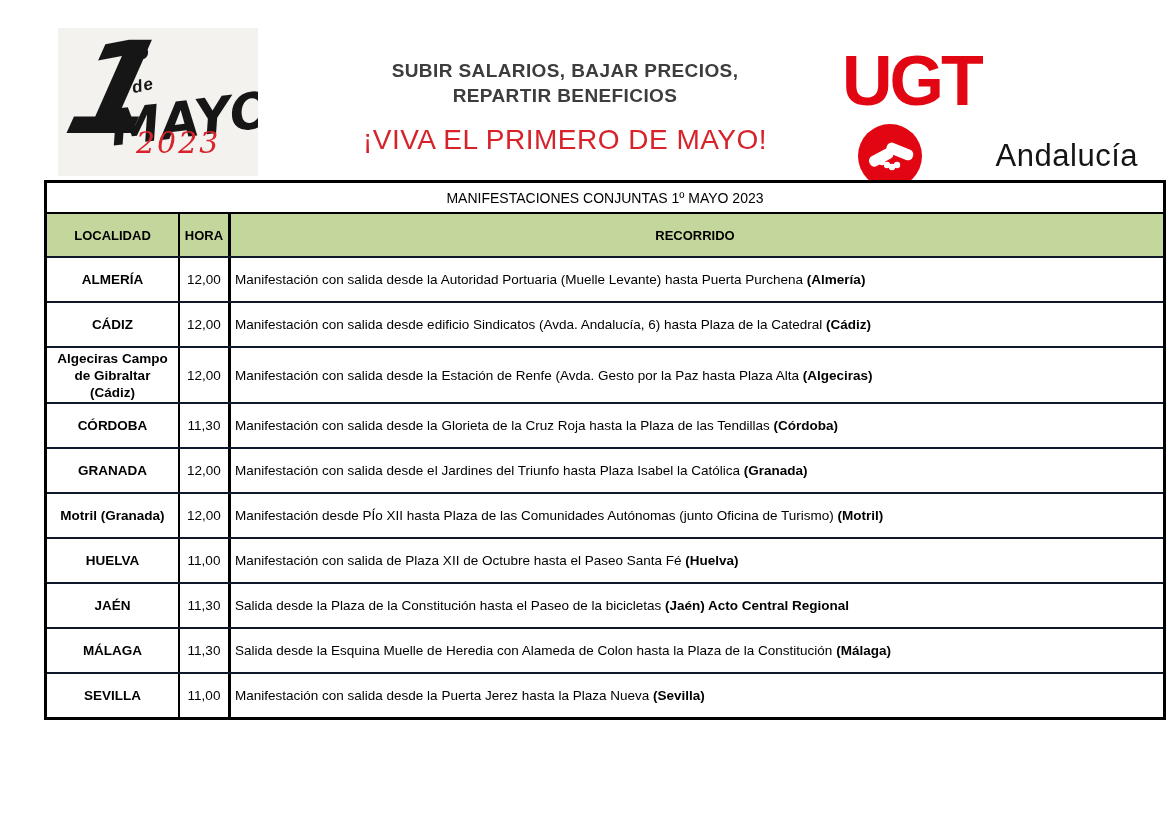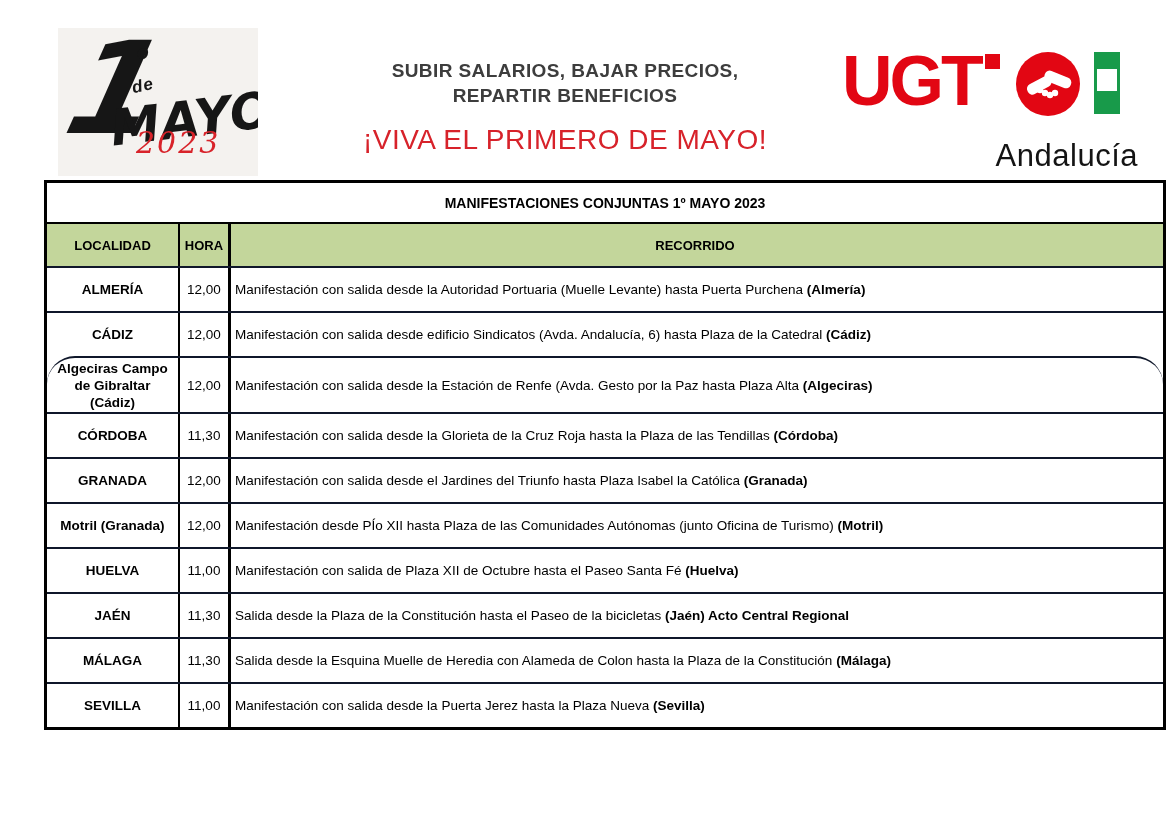--- a/index.html
+++ b/index.html
@@ -16,34 +16,34 @@
   .mayo-word { position:absolute; left:52px; top:62px; font-size:50px; font-weight:bold; font-style:italic; color:#161616; transform:rotate(-7deg); letter-spacing:1px; font-family:"DejaVu Sans", sans-serif; }
   .mayo-year { position:absolute; left:78px; top:97px; font-size:30px; font-style:italic; color:#d8232a; font-family:"DejaVu Serif", serif; letter-spacing:2px; }
 
   
   .slogans { position:absolute; left:320px; top:58px; width:490px; text-align:center; }
   .slogan-main { font-size:19px; line-height:25px; font-weight:bold; color:#3d3d3d; letter-spacing:0.4px; }
   .slogan-viva { margin-top:16px; font-size:28px; font-weight:normal; color:#d7222a; letter-spacing:0.5px; }
 
   
   .ugt { position:absolute; left:842px; top:52px; width:296px; }
-  .ugt-row { display:flex; align-items:flex-start; height:78px; }
+  .ugt-row { display:flex; align-items:flex-start; height:78px;flex-direction:column; }
   .ugt-word { font-size:70px; line-height:70px; font-weight:800; color:#e20613; letter-spacing:-3px; font-family:"Liberation Sans", sans-serif; position:relative; top:-6px; }
   .ugt-sq { width:15px; height:15px; background:#e20613; margin:2px 0 0 4px; }
   .ugt-circle { width:64px; height:64px; border-radius:50%; background:#e20613; margin-left:16px; position:relative; flex:0 0 auto; }
   .flag-bar { width:26px; height:62px; background:#189a4a; margin-left:14px; position:relative; }
   .flag-white { position:absolute; left:3px; top:17px; width:20px; height:22px; background:#ffffff; }
   .ugt-region { text-align:right; font-size:31px; color:#141414; margin-top:8px; letter-spacing:0.5px; }
 
   
   .doc-table { position:absolute; left:44px; top:180px; width:1122px; border:3px solid #000; background:#fff; }
-  .t-title { height:39px; display:flex; align-items:center; justify-content:center; font-size:14px; font-weight:bold; color:#000; }
+  .t-title { height:29px; display:flex; align-items:center; justify-content:center; font-size:14px; font-weight:normal; color:#000; }
   .t-head { display:flex; height:44px; background:#c3d69b; border-top:2px solid #000; font-weight:bold; font-size:13px; }
   .t-row { display:flex; height:45px; border-top:2px solid #0f172a; font-size:13.5px; }
-  .t-row.tall { height:56px;border-radius:28px; }
+  .t-row.tall { height:56px; }
   .c-loc { width:133px; flex:0 0 133px; display:flex; align-items:center; justify-content:center; text-align:center; border-right:2px solid #000; font-weight:bold; padding:1px 9px; line-height:17px; }
   .c-hora { width:51px; flex:0 0 51px; display:flex; align-items:center; justify-content:center; border-right:3px solid #000; }
   .c-rec { flex:1; display:flex; align-items:center; padding-left:4px; padding-right:8px; }
   .t-head .c-hora { font-weight:bold; }
   .t-head .c-rec { justify-content:center; font-weight:bold; }
   .rec-bold { font-weight:bold; white-space:pre; }
   .rec-text { white-space:pre; }
 </style>
 </head>
 <body>

